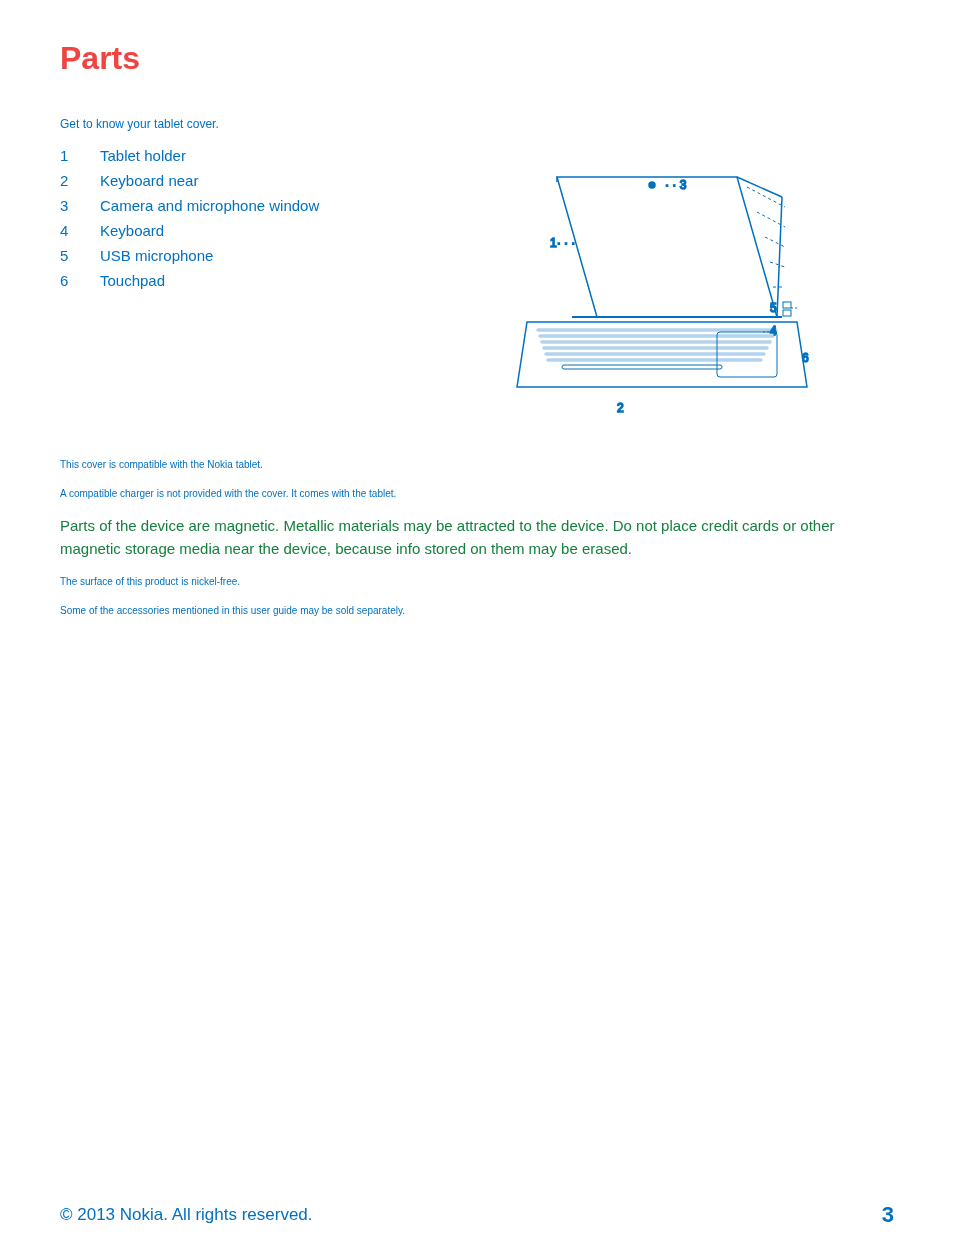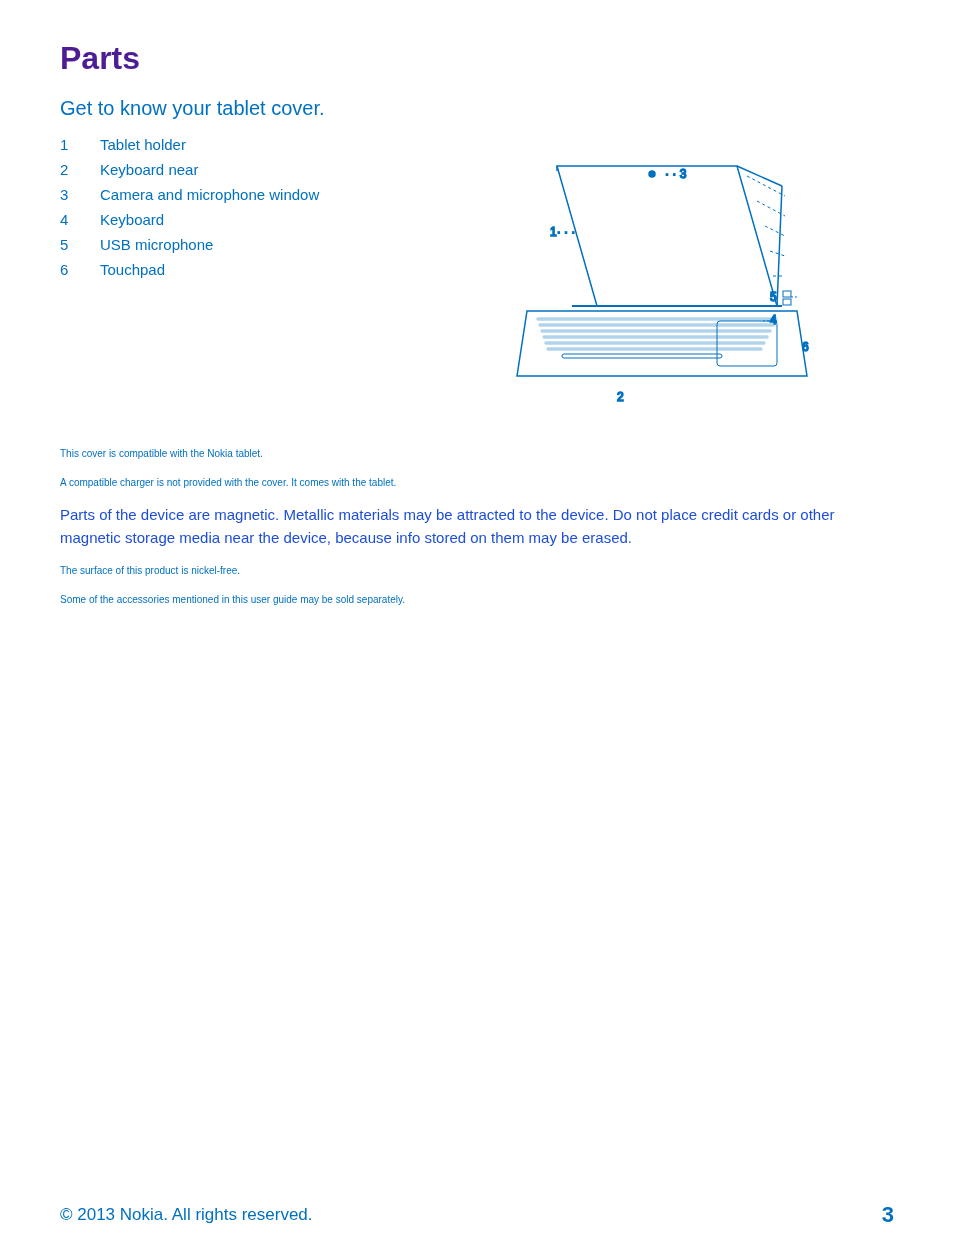--- a/index.html
+++ b/index.html
@@ -20,26 +20,26 @@
     .page {
       padding: 40px 60px 60px 60px;
       max-width: 954px;
       min-height: 1258px;
       position: relative;
     }
 
     h1 {
       font-size: 32px;
       font-weight: bold;
-      color: #4c1d95;
-      margin-bottom: 20px;
+      color: #ef4444;
+      margin-bottom: 40px;
     }
 
     .intro-text {
-      font-size: 20px;
+      font-size: 12px;
       color: #0070c0;
       margin-bottom: 16px;
     }
 
     .content-area {
       display: flex;
       align-items: flex-start;
       gap: 20px;
       margin-bottom: 20px;
     }
@@ -82,21 +82,21 @@
 
     .note-text {
       font-size: 10px;
       color: #0070c0;
       margin-bottom: 14px;
       line-height: 1.5;
     }
 
     .warning-text {
       font-size: 15px;
-      color: #1d4ed8;
+      color: #15803d;
       margin-bottom: 14px;
       line-height: 1.5;
     }
 
     .footer {
       position: absolute;
       bottom: 30px;
       left: 0;
       right: 0;
       display: flex;

